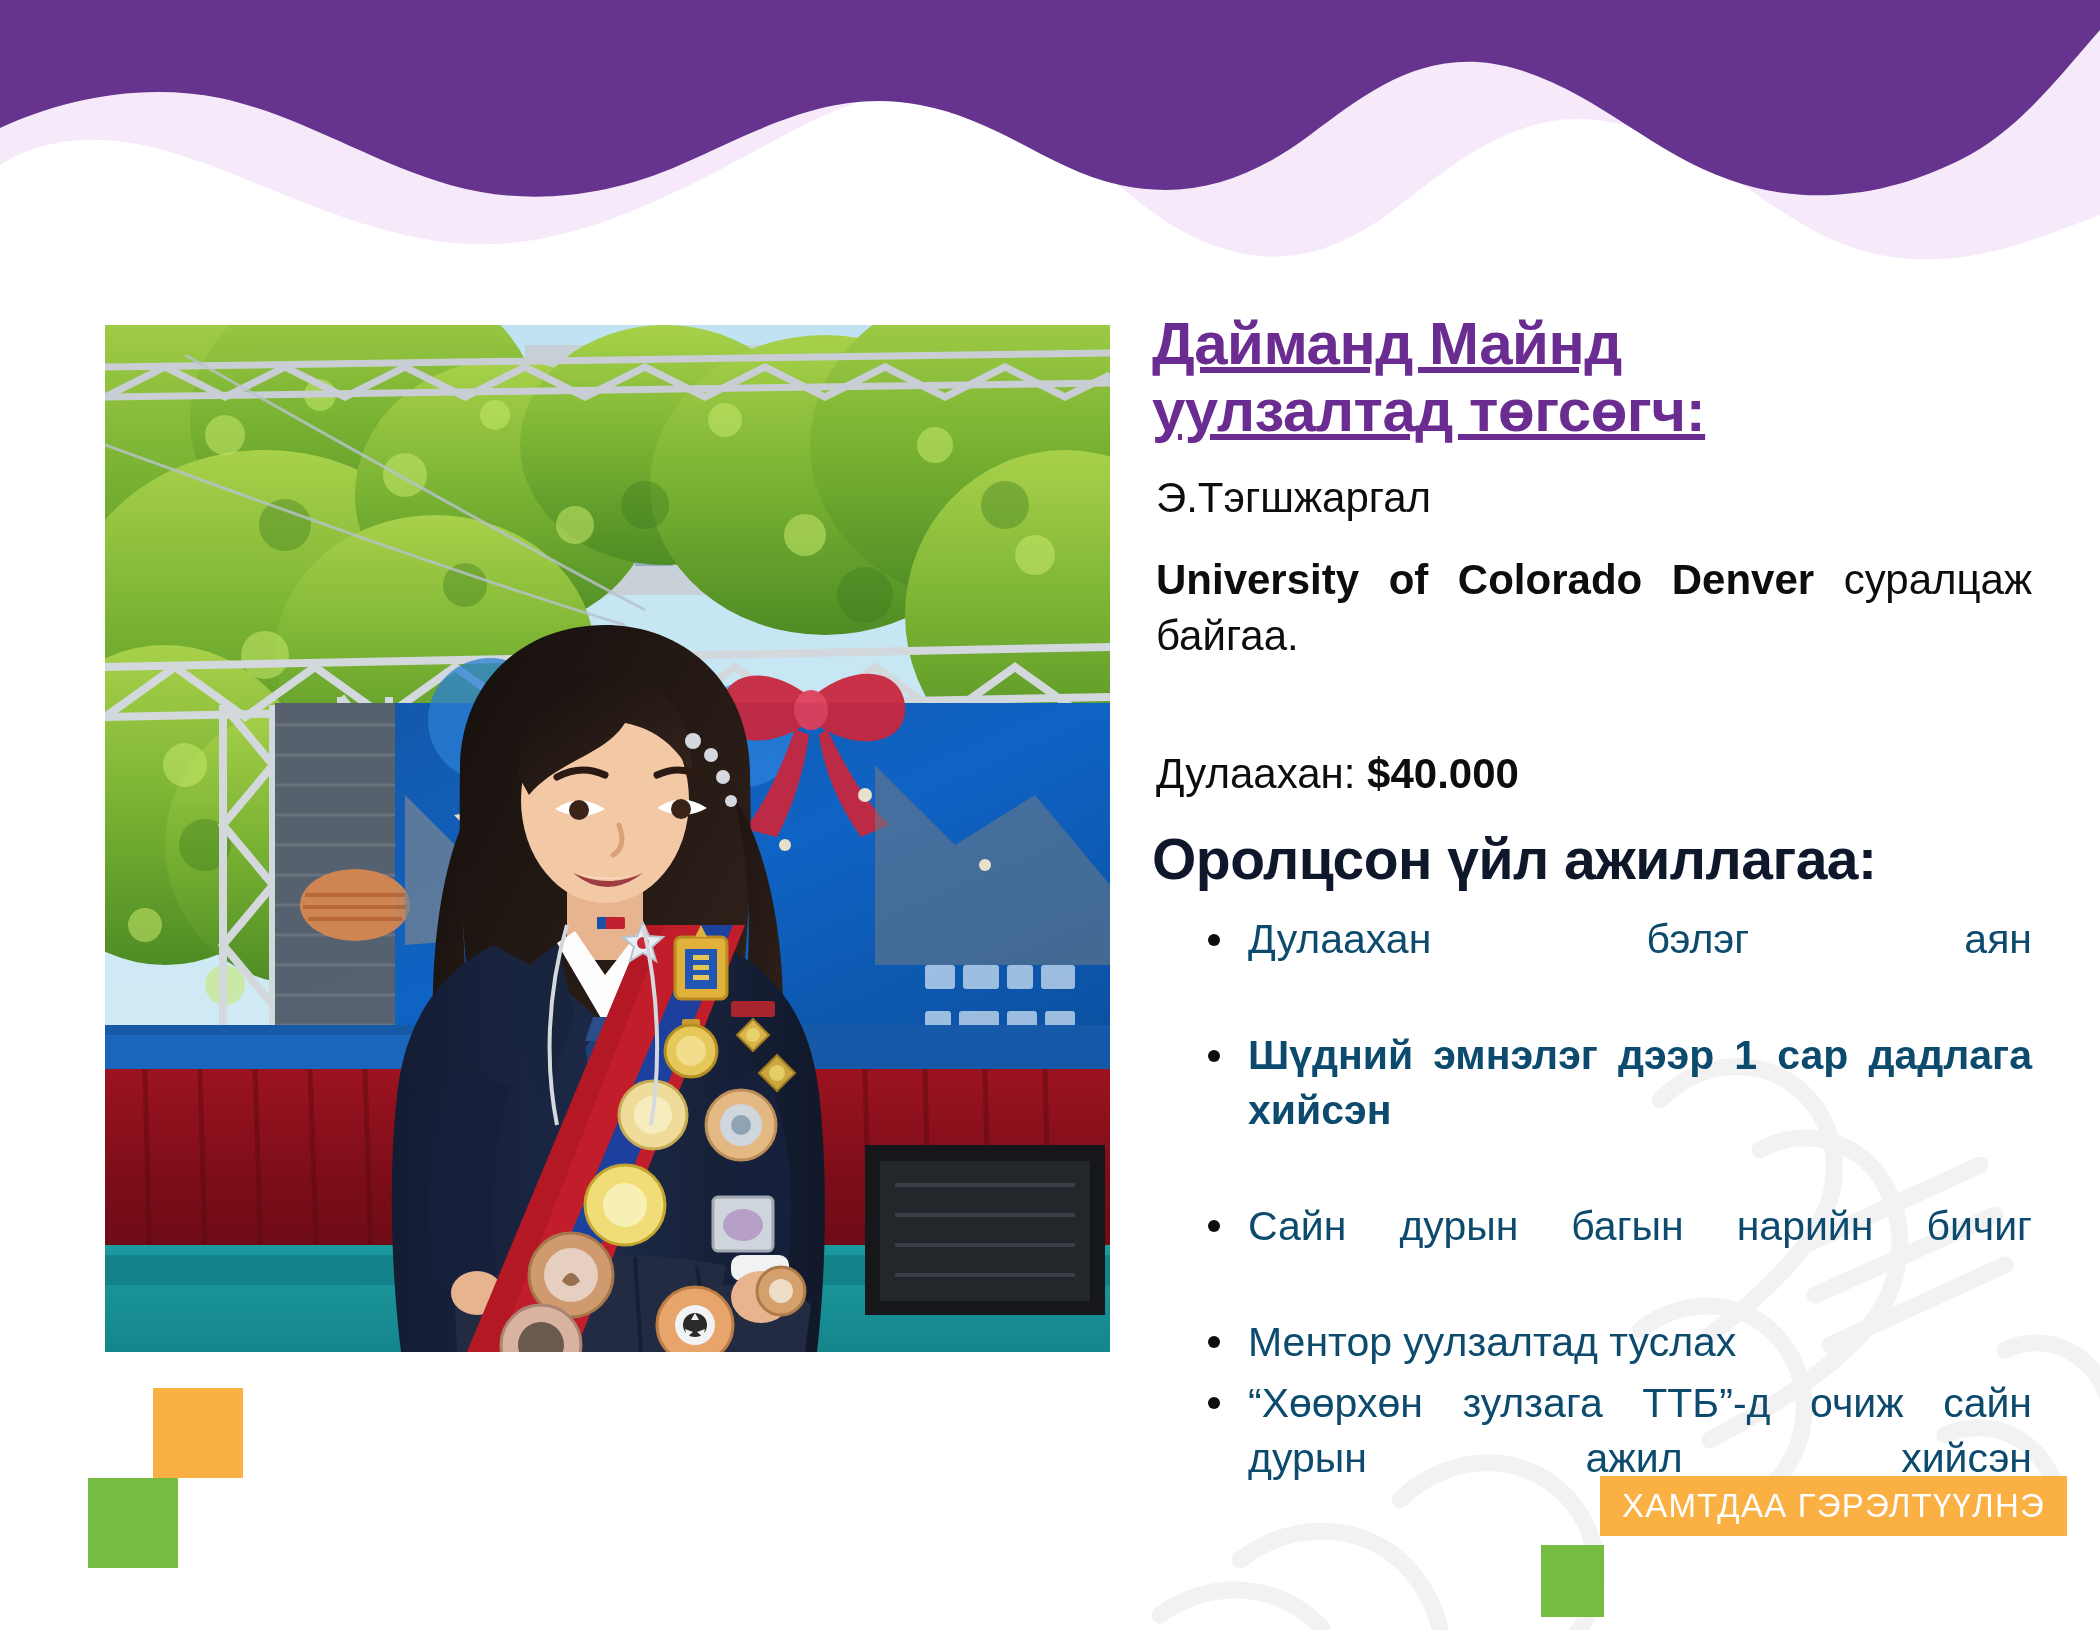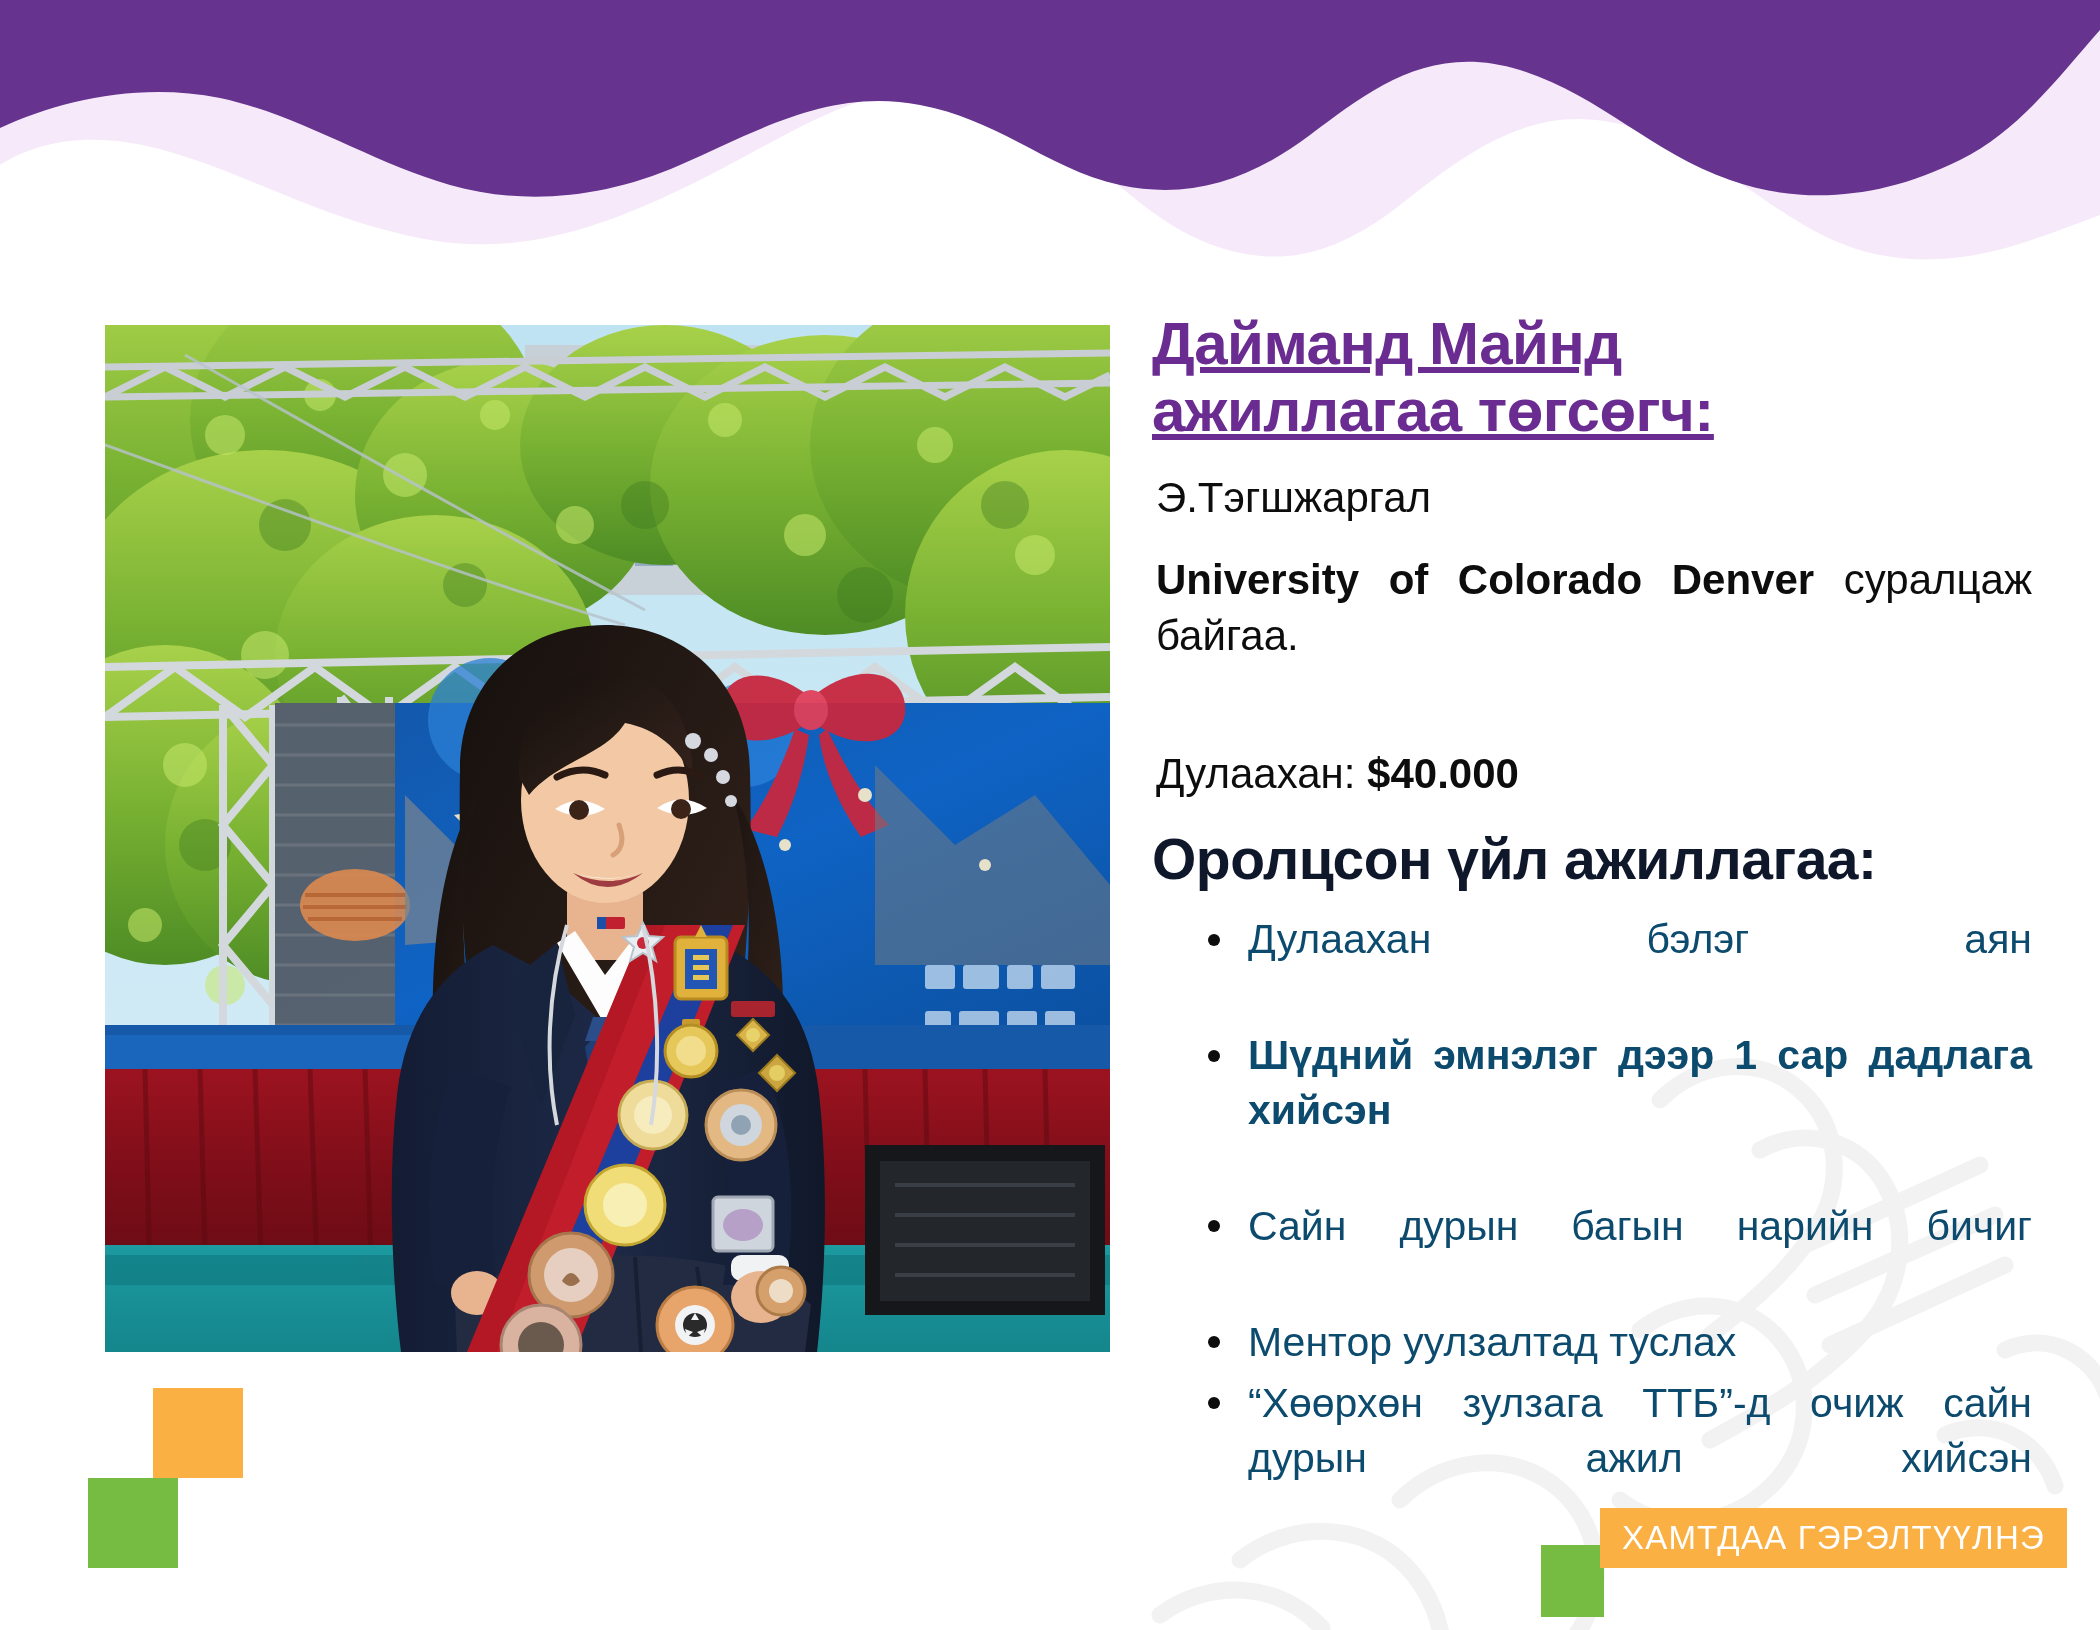--- a/index.html
+++ b/index.html
@@ -79,21 +79,21 @@
   ul.bullets li .txt{display:inline;}
   ul.bullets li .txt::after{content:"";display:inline-block;width:100%;}
   ul.bullets li.nojust .txt::after{display:none;}
 
   
   .sq{position:absolute;}
   .sq-orange{left:153px;top:1388px;width:90px;height:90px;background:#FAB042;}
   .sq-green{left:88px;top:1478px;width:90px;height:90px;background:#76BC43;}
 
   
-  .badge-wrap{position:absolute;left:1600px;top:1508px;}
+  .badge-wrap{position:absolute;left:1600px;top:1476px;}
   .badge-bar{
     background:#FAB042;
     color:#ffffff;
     font-size:33px;
     letter-spacing:1.2px;
     padding:13px 22px 14px 22px;
     display:inline-block;
     line-height:1;
     white-space:nowrap;
   }
@@ -524,21 +524,21 @@
 
         <rect x="0" y="0" width="1005" height="1027" fill="none"></rect>
       </g>
     </svg>
   </div>
 
   <div class="content">
 
     <h1 class="title">
       <span>Дайманд Майнд</span><br>
-      <span>ажиллагаа төгсөгч:</span>
+      <span>уулзалтад төгсөгч:</span>
     </h1>
 
     <p class="para">Э.Тэгшжаргал</p>
 
     <p class="para justify">
       <b>University of Colorado Denver</b>
       <span>суралцаж байгаа.</span>
     </p>
 
     <p class="para">

